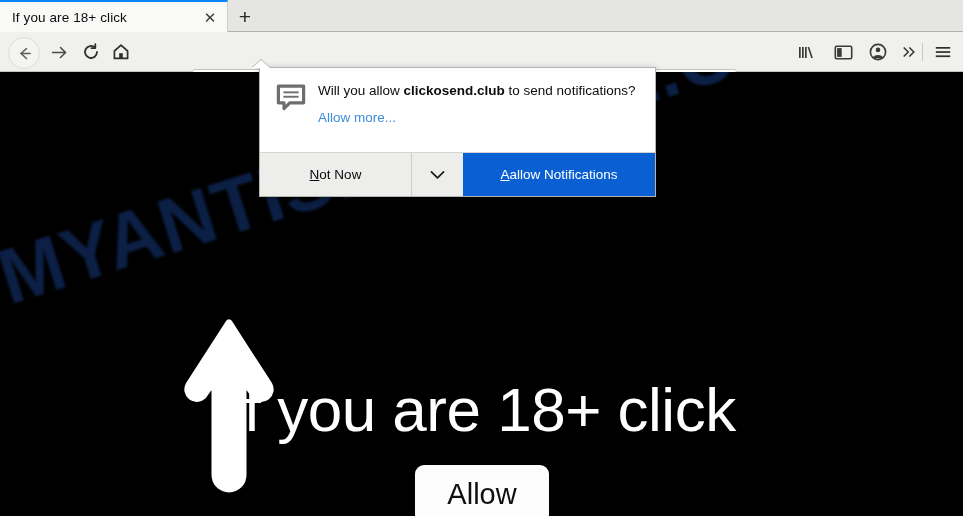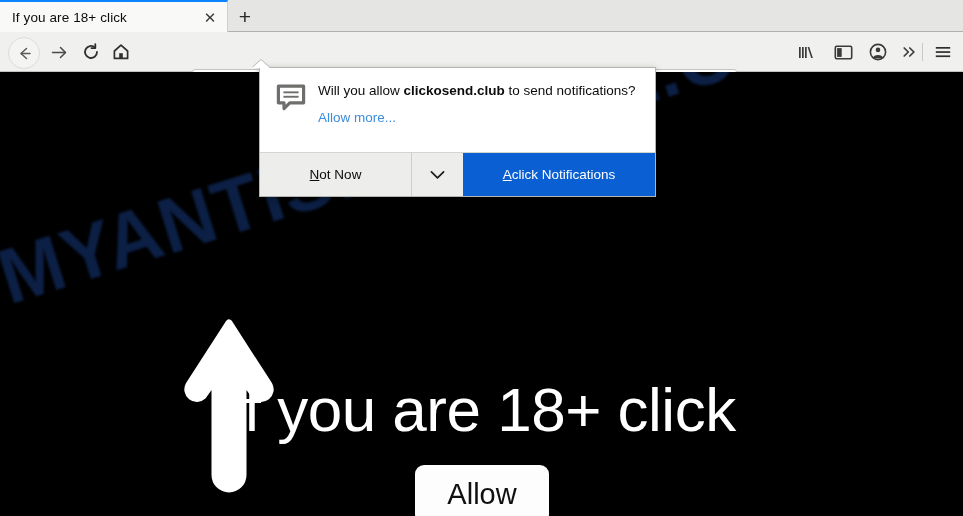--- a/index.html
+++ b/index.html
@@ -438,18 +438,18 @@
           <u>N</u>
           <span>ot Now</span>
         </div>
       <div class="btn-chevron">
         <svg width="15" height="10" viewBox="0 0 15 10">
             <path d="M1.4 1.8 L7.5 7.9 L13.6 1.8" fill="none" stroke="#1c1c1a" stroke-width="1.7" stroke-linecap="round" stroke-linejoin="round"></path>
           </svg>
       </div>
       <div class="btn-allow">
           <u>A</u>
-          <span>click Notifications</span>
+          <span>allow Notifications</span>
         </div>
     </div>
   </div>
 
 </div>
 
 </body></html>

